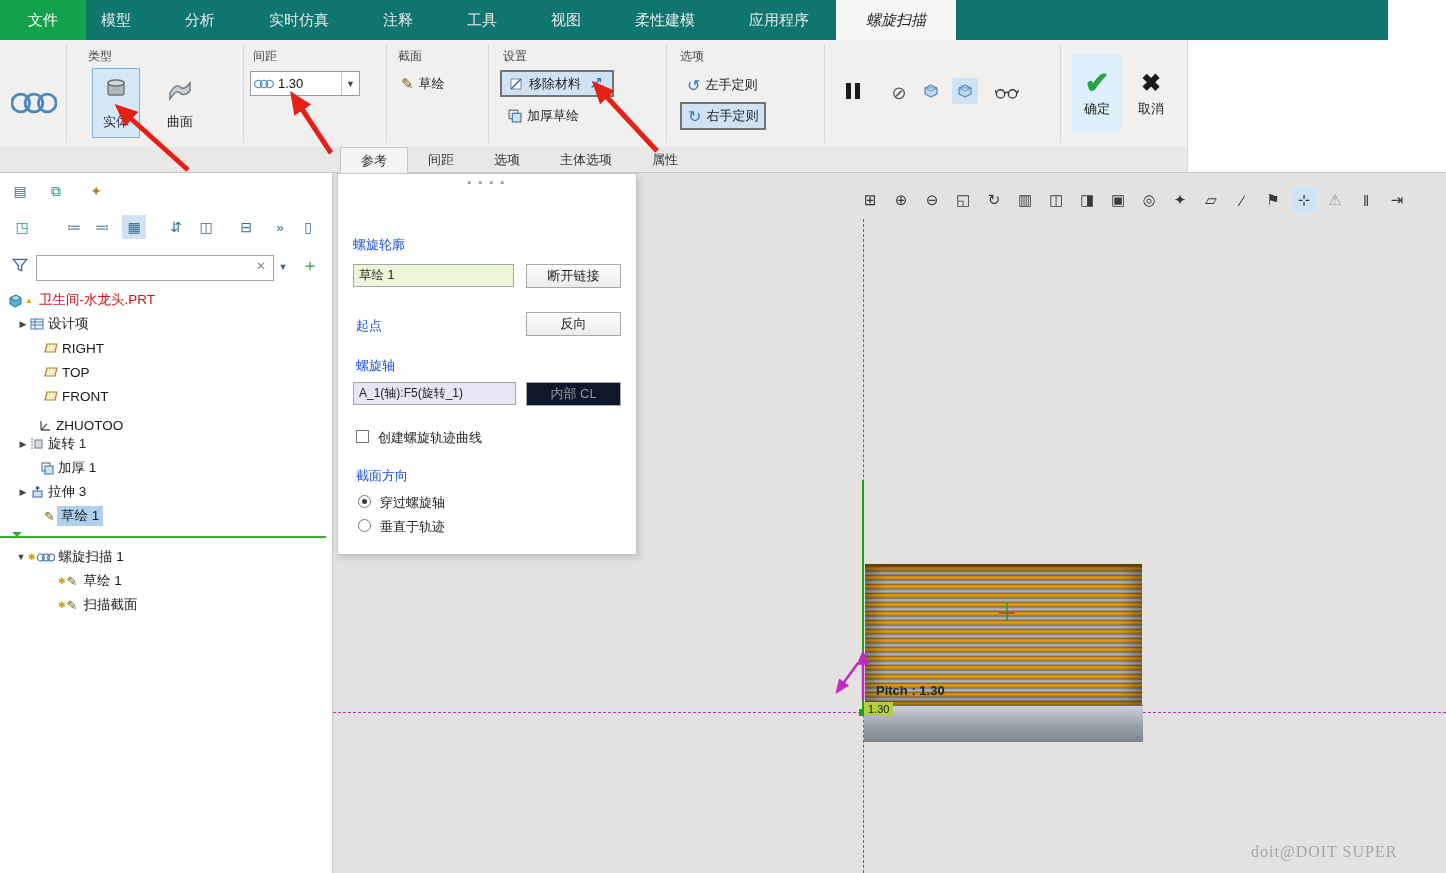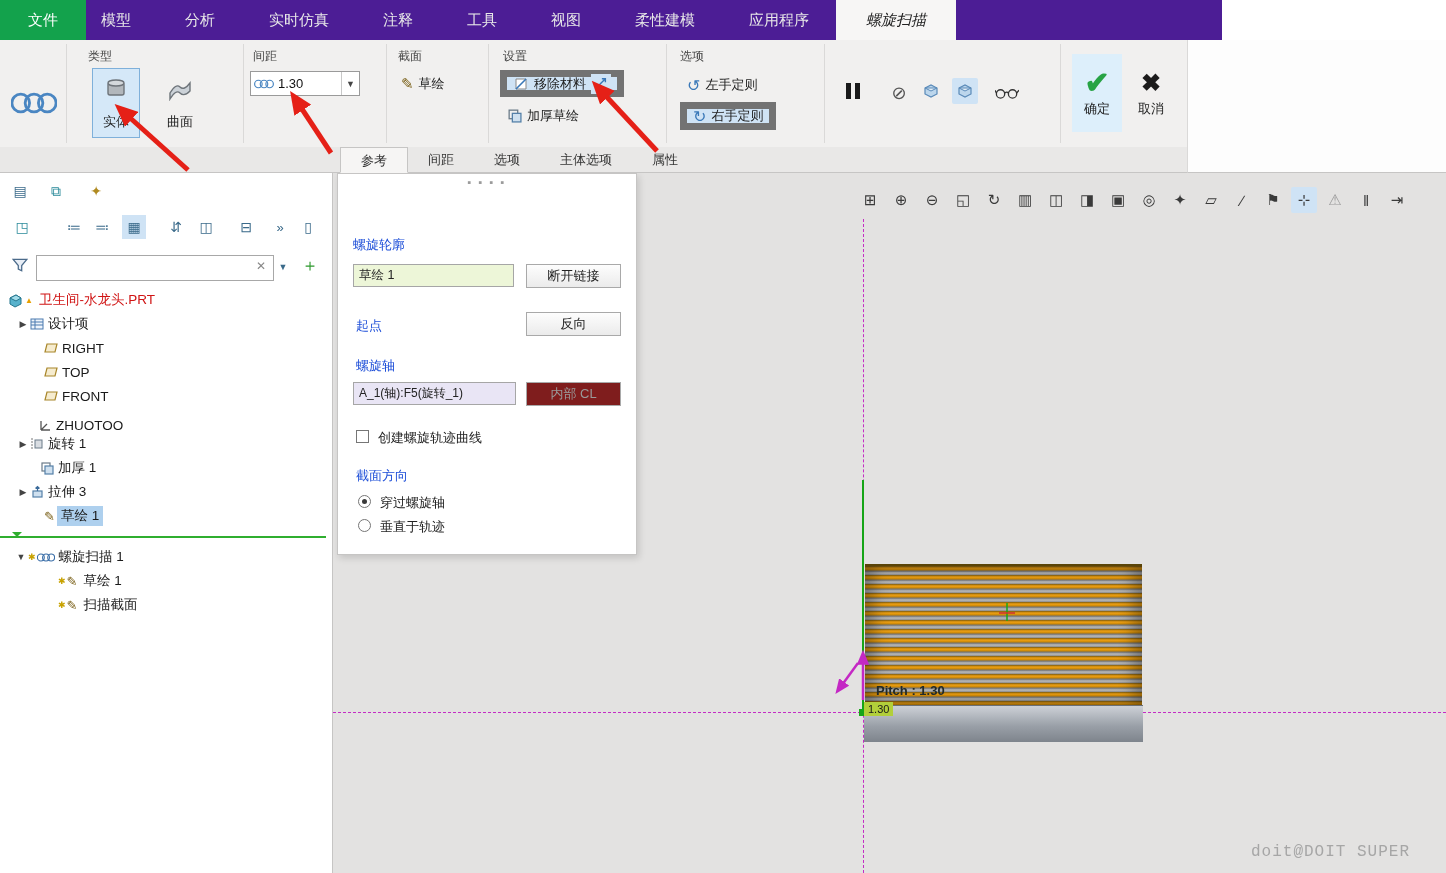--- a/index.html
+++ b/index.html
@@ -1,36 +1,36 @@
 <!DOCTYPE html>
 <html><head>
 <meta charset="utf-8">
 <style>
   * { margin:0; padding:0; box-sizing:border-box; }
   html,body { width:1446px; height:873px; overflow:hidden; background:#fff;
     font-family:"Liberation Sans", sans-serif; position:relative; }
 
   
-  .menubar { position:absolute; left:0; top:0; width:1222px; height:40px; background:#4c1d95; z-index:6; }
+  .menubar { position:absolute; left:0; top:0; width:1388px; height:40px; background:#0f766e; z-index:6; }
   .file-btn { position:absolute; left:0; top:0; width:86px; height:40px; background:#13a24c; color:#fff;
     font-size:15px; display:flex; align-items:center; justify-content:center; cursor:pointer; }
   .menu-tabs { position:absolute; left:74px; top:0; height:40px; display:flex; }
   .menu-tab { color:#e8e8e8; font-size:15px; line-height:40px; padding:0 27px; cursor:pointer; white-space:nowrap; }
   .menu-tab-active { background:#f7f6f5; color:#222; font-style:italic; padding:0 30px; }
 
   
   .ribbon { position:absolute; left:0; top:40px; width:1446px; height:107px; background:#f1f0ef; z-index:6; }
   .grp-label { position:absolute; font-size:12px; color:#444; }
   .vsep { position:absolute; top:4px; width:1px; height:99px; background:#dad9d8; }
   .rb-btn { position:absolute; display:flex; align-items:center; gap:5px; font-size:13px; color:#222;
     padding:0 6px; cursor:pointer; border:1px solid transparent; }
   .big-btn { position:absolute; display:flex; flex-direction:column; align-items:center; justify-content:center;
     gap:12px; font-size:13px; color:#222; cursor:pointer; border:1px solid transparent; }
   .sel { background:#d5e8f8; border:1px solid #7fb0da; }
-  .pressed { background:#cfe3f5; border:7px solid #737373; }
+  .pressed { background:#cfe3f5; border:2px solid #737373; }
   .combo { position:absolute; height:25px; background:#fff; border:1px solid #9a9a9a; display:flex; align-items:center; }
   .combo .val { flex:1; font-size:13px; color:#111; padding-left:4px; }
   .combo .drop { width:18px; height:100%; border-left:1px solid #c8c8c8; display:flex; align-items:center;
     justify-content:center; font-size:9px; color:#444; cursor:pointer; }
   .tool-ic { position:absolute; width:26px; height:26px; display:flex; align-items:center; justify-content:center;
     cursor:pointer; border:1px solid transparent; border-radius:2px; }
   .bars { display:flex; gap:4px; }
   .bars i { display:block; width:5px; height:16px; background:#1a1a1a; }
   .okx { position:absolute; width:50px; height:78px; display:flex; flex-direction:column; align-items:center;
     justify-content:center; gap:2px; font-size:13px; color:#222; cursor:pointer; }
@@ -77,37 +77,37 @@
   .ghandle { position:absolute; left:526px; top:536px; width:7px; height:7px; background:#17a517; }
   .threads { position:absolute; left:532px; top:391px; width:277px; height:141px;
     background:repeating-linear-gradient(to bottom,#7a5a10 0px,#f0a113 2px,#c98708 4px,#6f6f6f 5px,#bdbdbd 7px,#8a8a8a 9px);
     box-shadow:inset 10px 0 14px rgba(0,0,0,.30), inset -10px 0 14px rgba(0,0,0,.30);
     border-top:2px solid #5a4408; }
   .base-band { position:absolute; left:531px; top:532px; width:279px; height:37px;
     background:linear-gradient(to bottom,#cdd1d7,#9aa0a8 55%,#7e848c); border-top:1px solid #6a6f76; }
   .pitch-txt { position:absolute; left:543px; top:510px; font-size:13px; font-weight:600; color:#202a2a; z-index:3; }
   .pitch-val { position:absolute; left:531px; top:529px; background:#b2cf3a; color:#1a1a1a; font-size:11px;
     padding:1px 4px; z-index:3; }
-  .watermark { position:absolute; left:918px; top:670px; font-family:Liberation Mono, monospace;
+  .watermark { position:absolute; left:918px; top:670px; font-family:Liberation Serif, serif;
     font-size:16px; letter-spacing:1px; color:#a6a6a6; }
 
   
   .refpanel { position:absolute; left:337px; top:173px; width:300px; height:382px; background:#fff;
     border:1px solid #c6c5c4; box-shadow:2px 3px 7px rgba(0,0,0,.14); z-index:5; }
   .drag-dots { position:absolute; left:0; top:2px; width:100%; text-align:center; color:#9a9a9a; font-size:11px;
     letter-spacing:2px; }
   .sec-lbl { position:absolute; font-size:13px; color:#1d4ed8; }
   .field { position:absolute; height:23px; border:1px solid #a6a6a6; font-size:12.5px; color:#222;
     display:flex; align-items:center; padding-left:5px; cursor:text; }
   .f-green { background:#edf6d8; }
   .f-purple { background:#e9e5f5; }
   .btn { position:absolute; width:95px; height:24px; background:linear-gradient(#fdfdfd,#ebebeb);
     border:1px solid #a9a9a9; font-size:13px; color:#222; display:flex; align-items:center; justify-content:center;
     cursor:pointer; }
-  .btn-dis { color:#9a9a9a; background:#7f1d1d; cursor:default; }
+  .btn-dis { color:#9a9a9a; background:#0f172a; cursor:default; }
   .cbox { position:absolute; width:13px; height:13px; border:1px solid #767676; background:#fff; cursor:pointer; }
   .rad { position:absolute; width:13px; height:13px; border:1px solid #767676; border-radius:50%; background:#fff; cursor:pointer; }
   .rad.on::after { content:""; position:absolute; left:3px; top:3px; width:5px; height:5px; border-radius:50%; background:#3a3a3a; }
   .opt-lbl { position:absolute; font-size:13px; color:#222; cursor:pointer; }
 
   .annot { position:absolute; left:0; top:0; z-index:40; pointer-events:none; }
   svg.ic { display:block; }
 </style>
 </head>
 <body>

